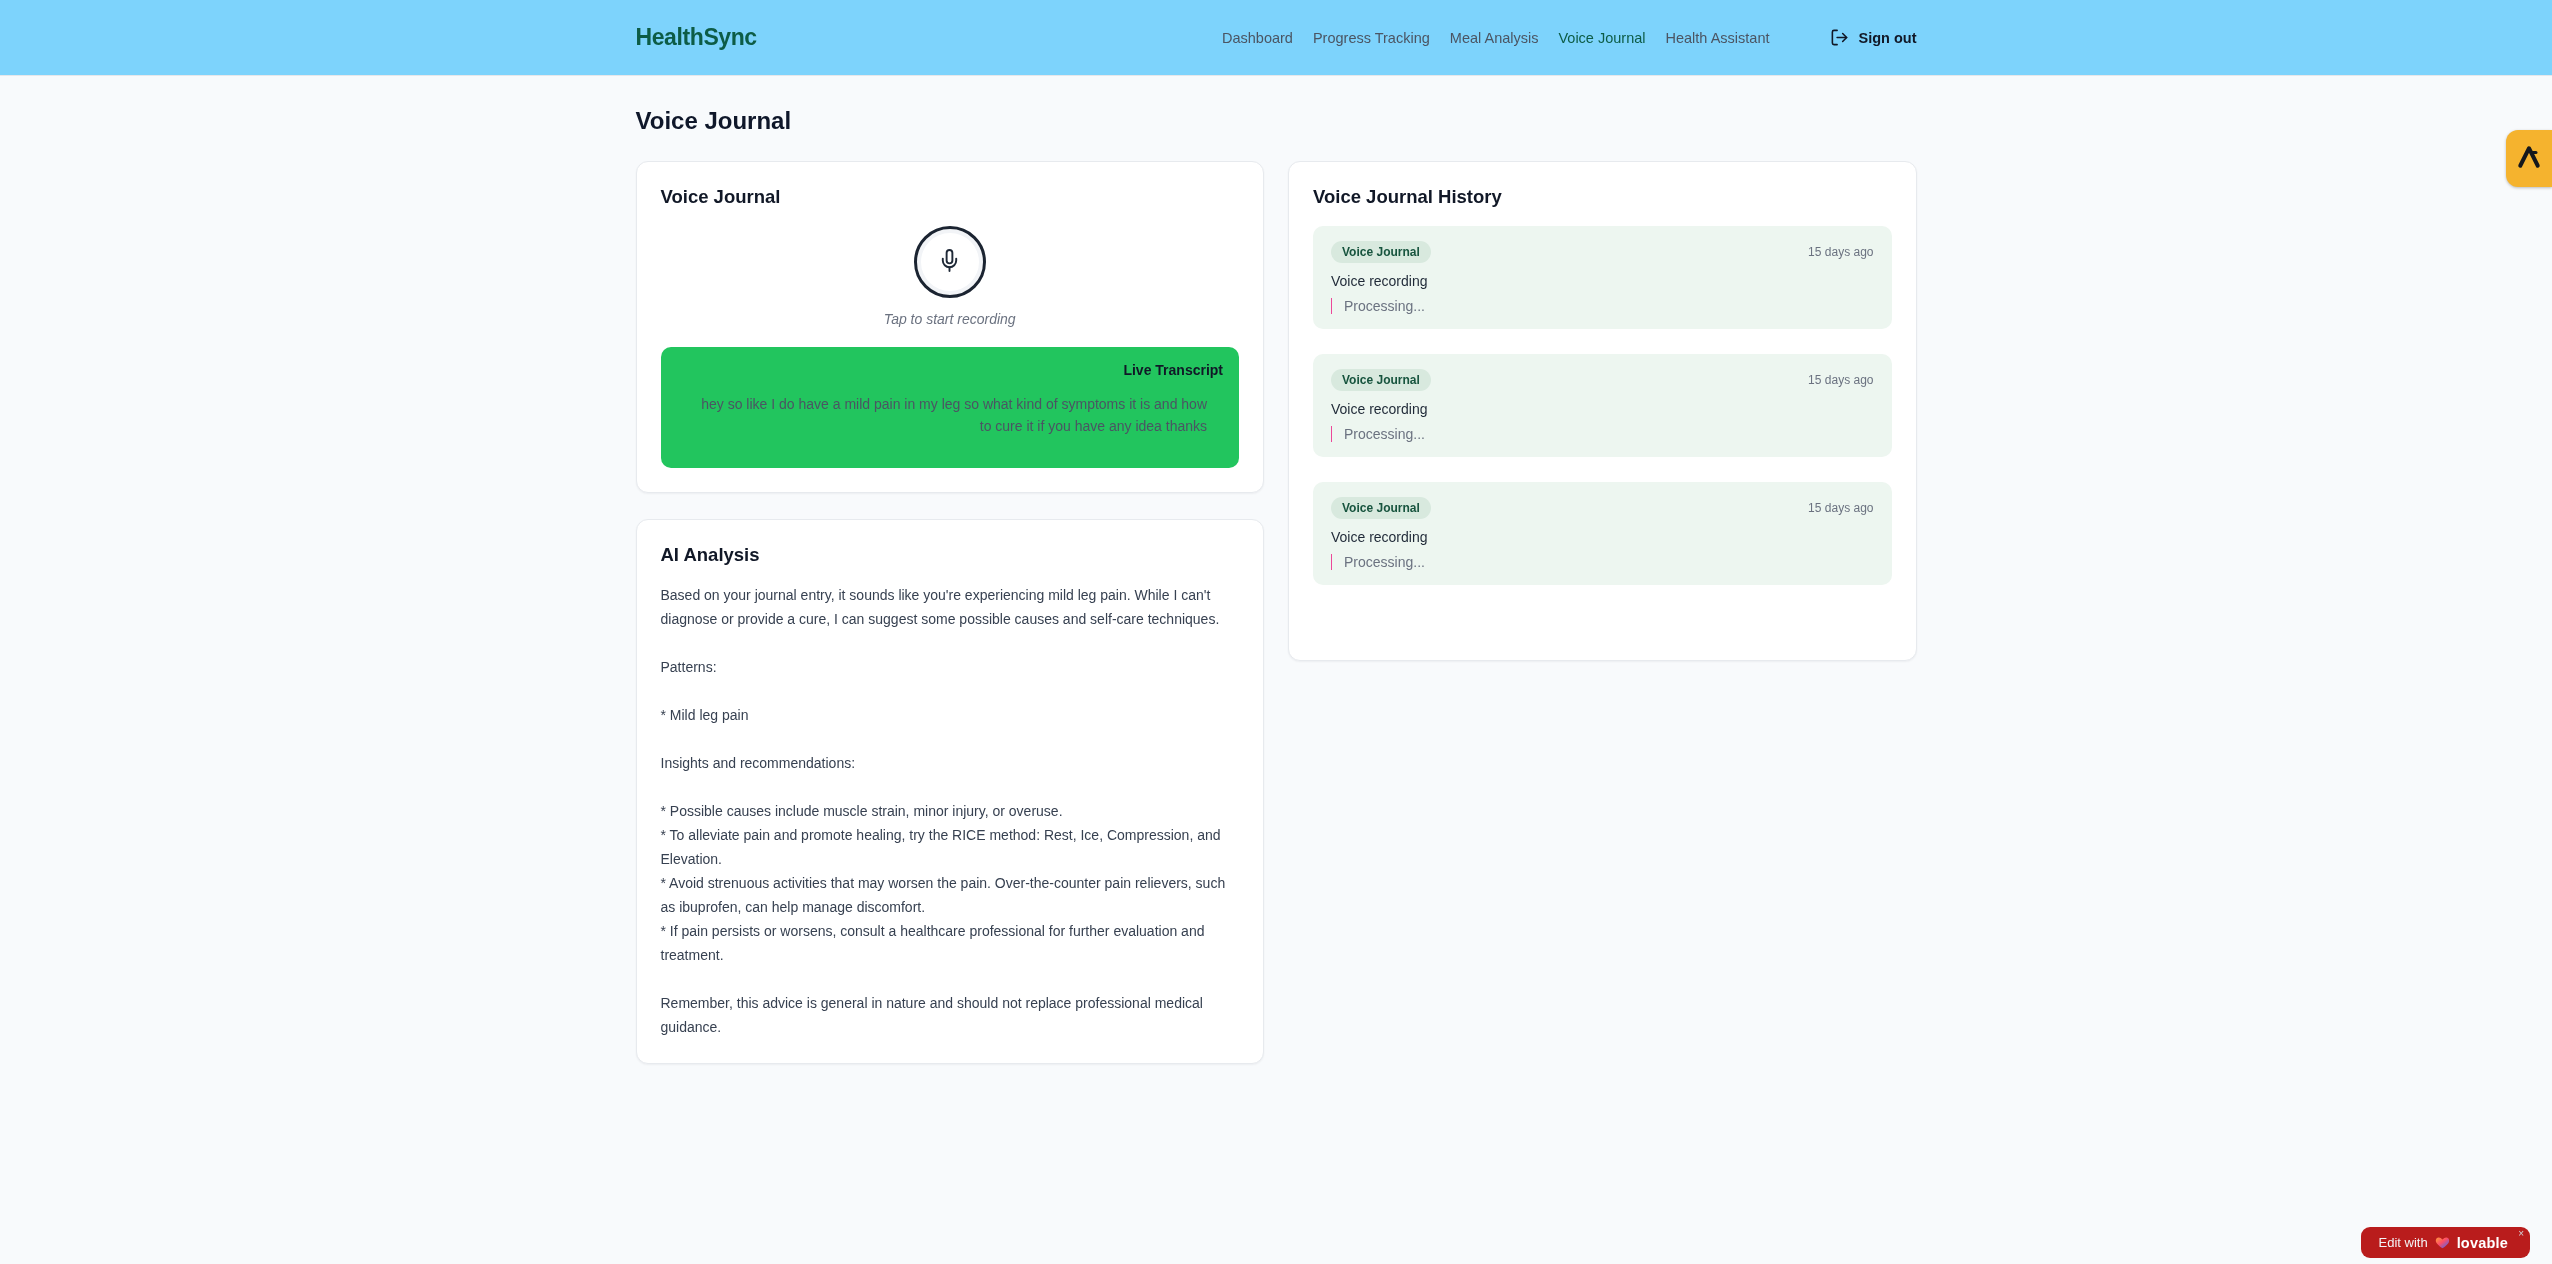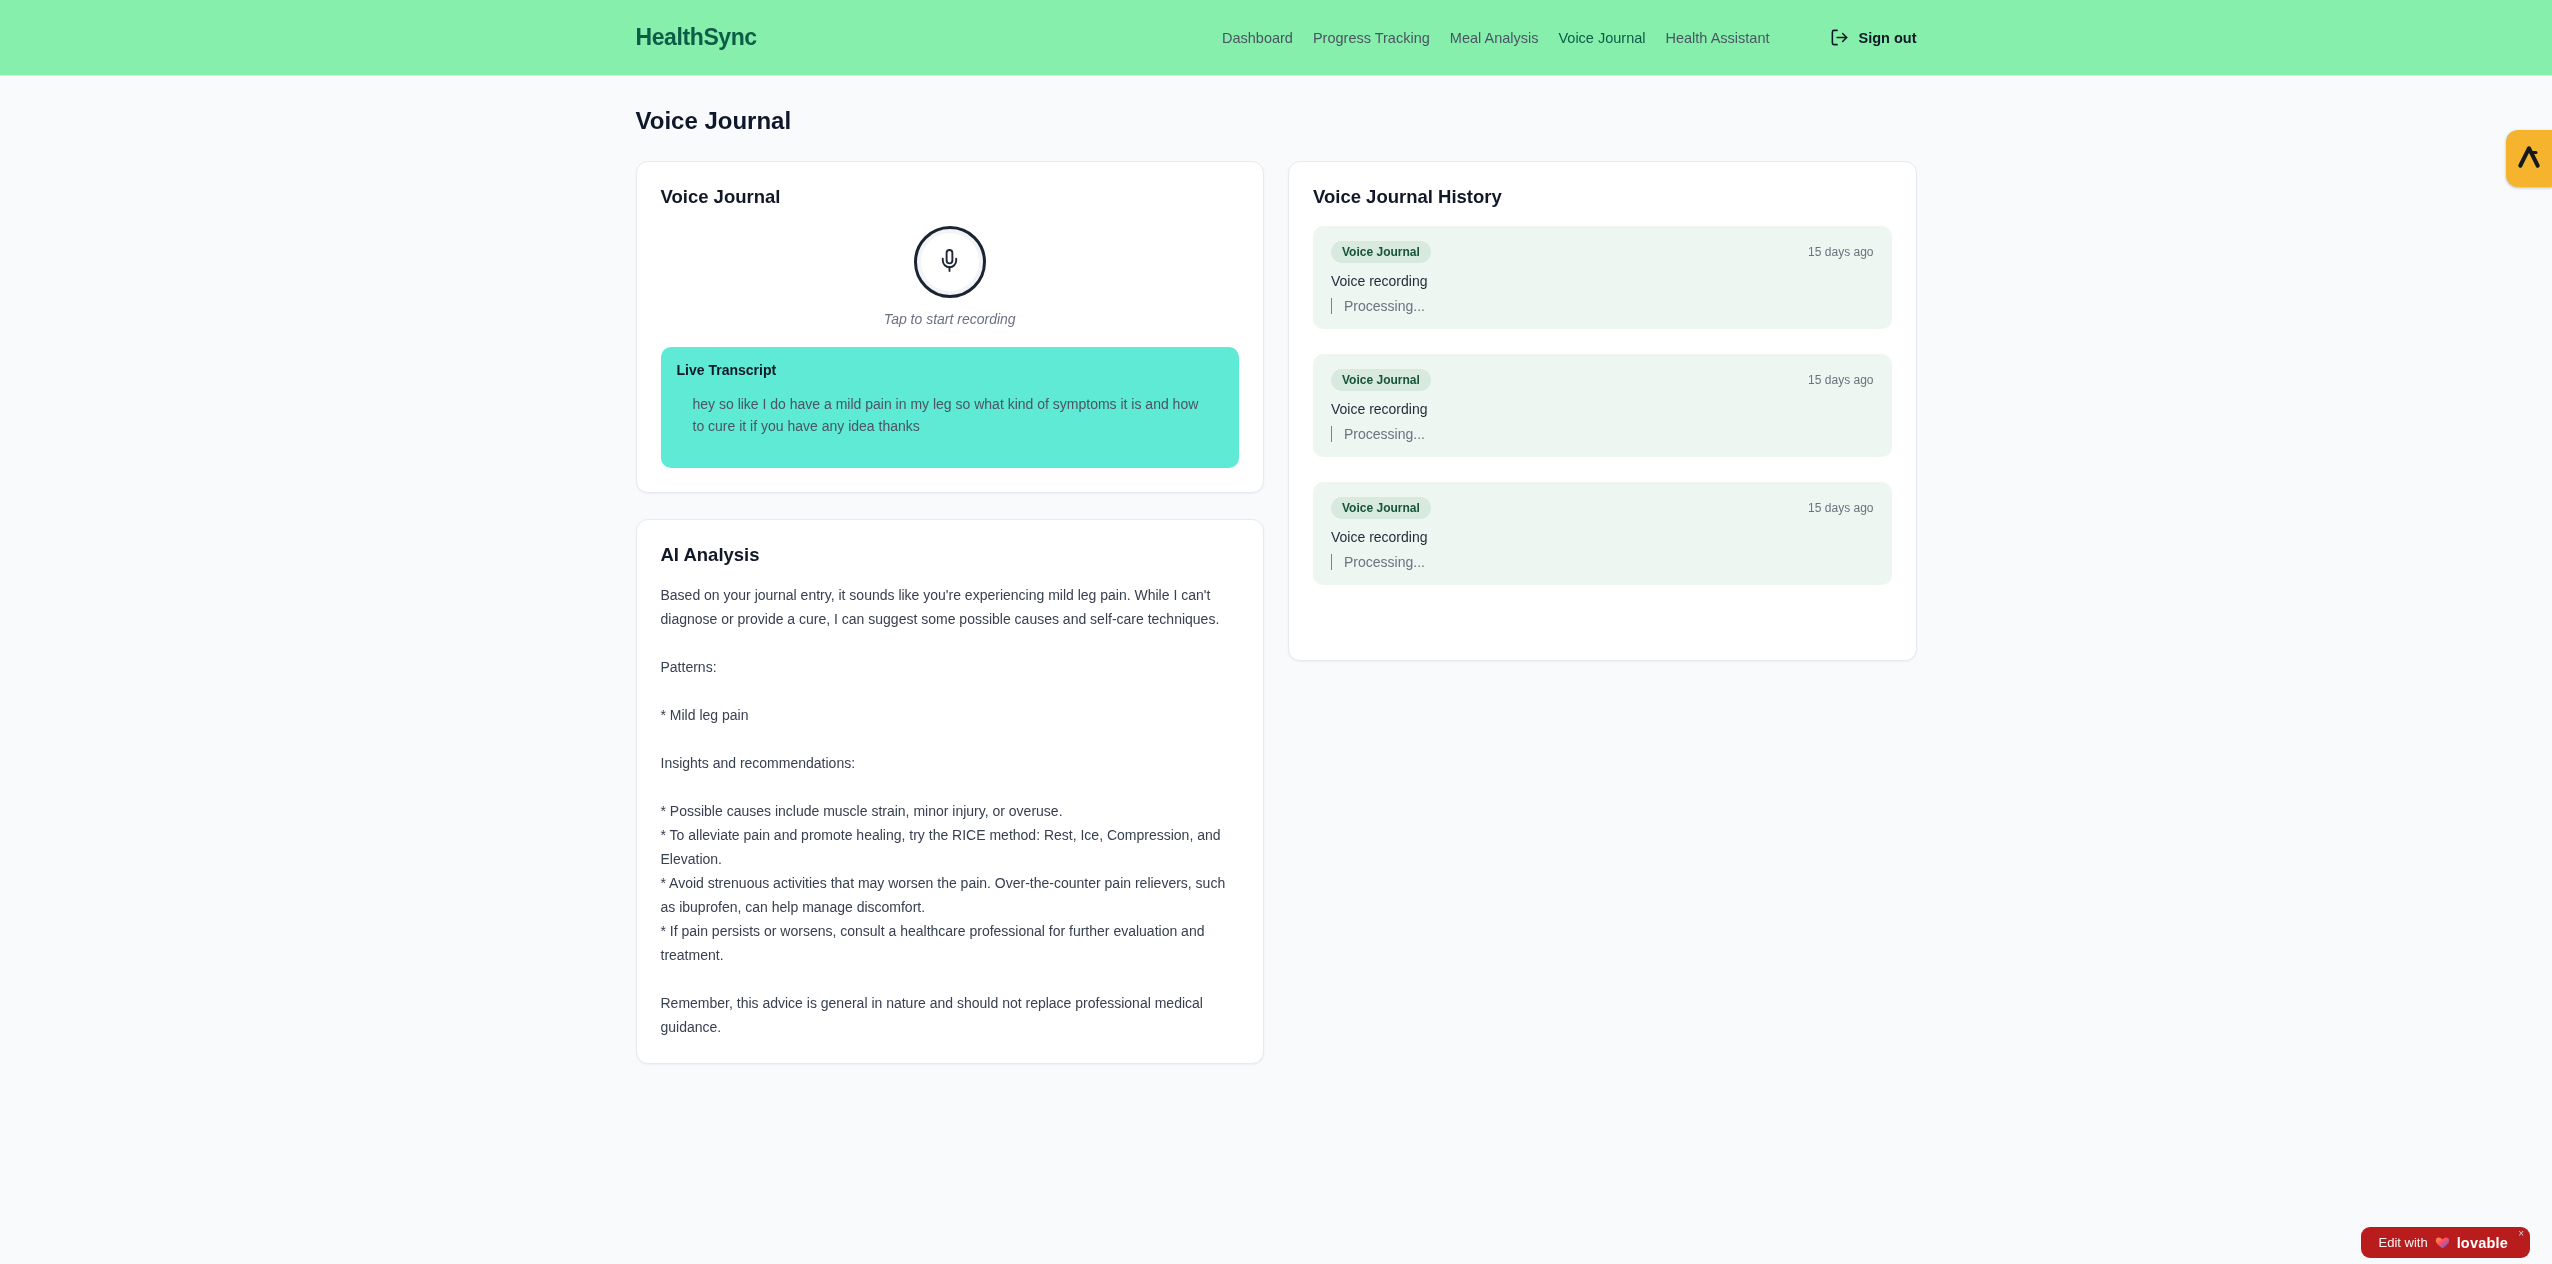--- a/index.html
+++ b/index.html
@@ -4,21 +4,21 @@
 <style>
   * { box-sizing: border-box; }
   html,body { margin:0; padding:0; }
   body {
     width:2552px; height:1264px; position:relative; overflow:hidden;
     background:#f8fafc; color:#0f172a;
     font-family:"Liberation Sans", sans-serif;
   }
 
   
-  .header { background:#86efac; border-bottom:1px solid #e5e7eb; height:76px; }
+  .header { background:#7dd3fc; border-bottom:1px solid #e5e7eb; height:76px; }
   .header-inner { width:1281px; height:100%; margin:0 auto; display:flex; align-items:center; }
   .logo { font-size:23px; font-weight:700; color:#0d5c46; letter-spacing:-0.4px; cursor:pointer; }
   .nav { margin-left:auto; display:flex; align-items:center; gap:20px; }
   .nav-link { font-size:14.5px; font-weight:500; color:#4b5563; cursor:pointer; white-space:nowrap; }
   .nav-link.active { color:#0d5c46; }
   .signout { display:flex; align-items:center; gap:10px; margin-left:40px; cursor:pointer; }
   .signout-label { font-size:14.5px; font-weight:600; color:#111827; }
   .icon-18 { width:19px; height:19px; color:#111827; }
 
   
@@ -36,21 +36,21 @@
   
   .rec-area { text-align:center; padding-top:18px; }
   .mic-btn {
     width:72px; height:72px; border-radius:50%;
     border:3px solid #1b2431; background:#ffffff;
     box-shadow: inset 0 0 0 4px #f2f4f7;
     display:inline-flex; align-items:center; justify-content:center; cursor:pointer;
   }
   .mic-btn svg { width:23px; height:23px; color:#1f2937; }
   .tap-label { margin-top:13px; font-size:14px; color:#6b7280;font-style:italic; }
-  .transcript-box { margin-top:20px; background:#5eead4; border-radius:10px; padding:15px 16px; text-align:left; }
+  .transcript-box { margin-top:20px; background:#22c55e; border-radius:10px; padding:15px 16px; text-align:right; }
   .transcript-title { margin:0 0 9px 0; font-size:14px; font-weight:700; color:#111827; }
   .transcript-text { margin:16px; font-size:14px; line-height:1.55; color:#4b5563; }
 
   
   .analysis-body { margin-top:17px; font-size:14px; line-height:24px; color:#374151; white-space:pre-line; }
 
   
   .history-card { min-height:500px; }
   .history-list { margin-top:18px; display:flex; flex-direction:column; gap:25px; }
   .entry { background:#edf6f0; border-radius:10px; padding:15px 18px; cursor:pointer; }

